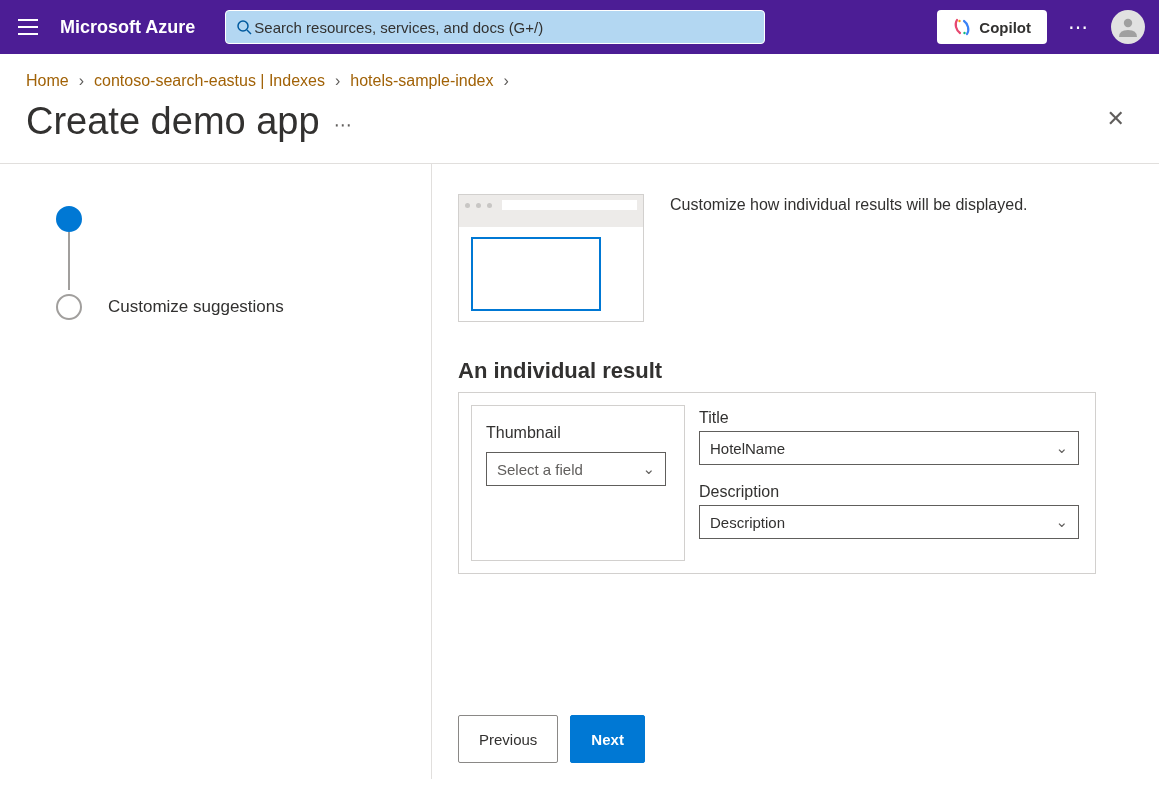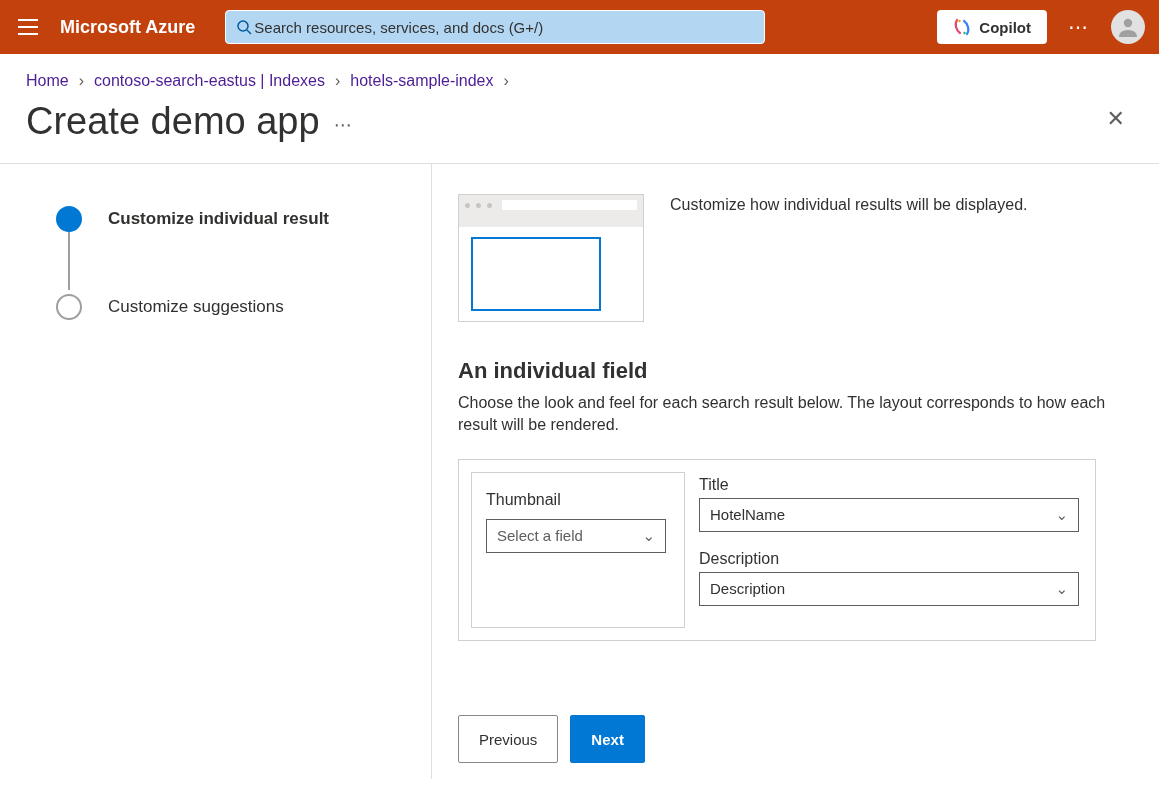--- a/index.html
+++ b/index.html
@@ -1,36 +1,36 @@
 <!DOCTYPE html>
 <html><head>
 <meta charset="utf-8">
 <style>
   * { box-sizing: border-box; }
   html, body { margin: 0; padding: 0; font-family: "Segoe UI", Arial, sans-serif; color: #323130; }
   body { width: 1159px; height: 805px; overflow: hidden; background: #fff; }
 
   
-  .topbar { height: 54px; background: #c2410c; display: flex; align-items: center; padding: 0 14px; gap: 12px; }
+  .topbar { height: 54px; background: #4c1d95; display: flex; align-items: center; padding: 0 14px; gap: 12px; }
   .hamburger { width: 28px; height: 28px; display: flex; align-items: center; justify-content: center; cursor: pointer; }
   .hamburger svg { stroke: #fff; }
   .brand { color: #fff; font-weight: 600; font-size: 18px; padding: 0 18px 0 6px; white-space: nowrap; cursor: pointer; }
   .searchbox { flex: 0 0 540px; height: 34px; background: #b3d7f2; border: 1px solid #fff; border-radius: 4px; display: flex; align-items: center; padding: 0 10px; gap: 0; }
   .searchbox svg { stroke: #005a9e; }
   .searchbox input { flex: 1; border: none; background: transparent; outline: none; font-size: 15px; color: #323130; }
   .searchbox input::placeholder { color: #323130; }
   .top-spacer { flex: 1; }
   .copilot-btn { height: 34px; background: #fff; border-radius: 4px; display: flex; align-items: center; gap: 8px; padding: 0 16px; font-weight: 700; font-size: 15px; cursor: pointer; }
   .ellipsis-icon { width: 40px; text-align: center; color: #fff; font-size: 20px; letter-spacing: 2px; cursor: pointer; }
   .avatar { width: 34px; height: 34px; border-radius: 50%; background: #e1e1e1; display: flex; align-items: center; justify-content: center; cursor: pointer; }
   .avatar svg { fill: #a0a0a0; }
 
   
   .crumbs { padding: 18px 26px 8px; font-size: 16px; display: flex; align-items: center; gap: 10px; }
-  .crumbs a { color: #4c1d95; text-decoration: none; cursor: pointer; }
+  .crumbs a { color: #a16207; text-decoration: none; cursor: pointer; }
   .crumbs .sep { color: #605e5c; }
 
   
   .titlebar { display: flex; align-items: flex-start; justify-content: space-between; padding: 0 26px 20px; }
   .titlebar h1 { font-size: 38px; font-weight: 400; margin: 2px 0 0 0; }
   .title-dots { color: #605e5c; font-size: 18px; letter-spacing: 2px; margin: 16px 0 0 14px; cursor: pointer; }
   .close-x { font-size: 22px; color: #605e5c; cursor: pointer; padding: 8px; }
 
   .divider { border-top: 1px solid #e1dfdd; }
 
@@ -135,21 +135,20 @@
   </div>
   <div class="close-x">✕</div>
 </div>
 
 <div class="divider"></div>
 
 <div class="cols">
   <div class="left">
     <div class="step active">
       <div class="dot"></div>
-      <div class="lbl">Customize individual result</div>
       <div class="line"></div>
     </div>
     <div class="step">
       <div class="dot"></div>
       <div class="lbl">Customize suggestions</div>
     </div>
   </div>
 
   <div class="right">
     <div class="preview-row">
@@ -161,22 +160,21 @@
             <div class="bar"></div>
           </div>
         <div class="mini-body"></div>
         <div class="mini-inner">
             <div class="mini-rect"></div>
           </div>
       </div>
       <div class="preview-text">Customize how individual results will be displayed.</div>
     </div>
 
-    <h2>An individual field</h2>
-    <p class="desc">Choose the look and feel for each search result below. The layout corresponds to how each result will be rendered.</p>
+    <h2>An individual result</h2>
 
     <div class="config">
       <div class="thumbcol">
         <div class="fld-label">Thumbnail</div>
         <div class="select placeholder">
           <span>Select a field</span>
           <span class="chev">⌄</span>
         </div>
       </div>
       <div class="fieldscol">

